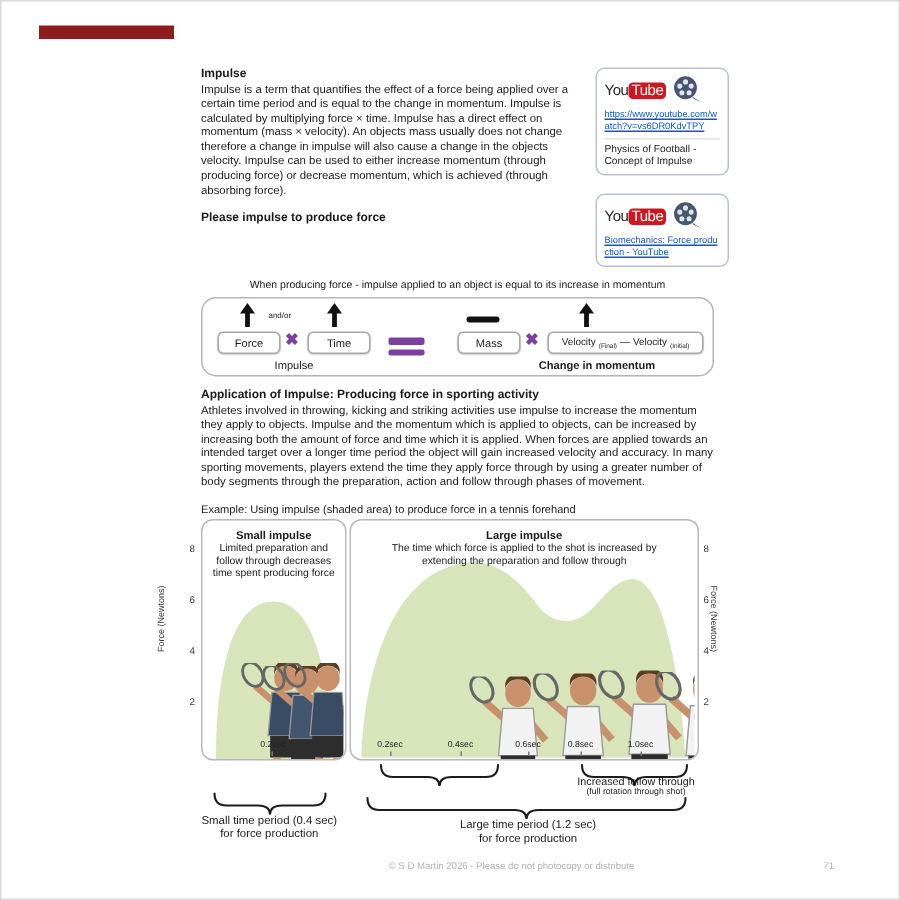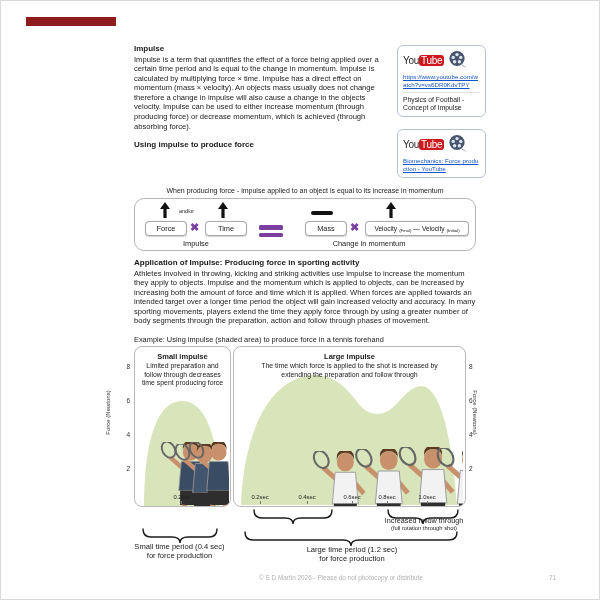--- a/index.html
+++ b/index.html
@@ -118,21 +118,21 @@
   </defs>
 </svg>
 
 <div class="page">
 
   <div class="abs red-bar"></div>
 
   <div class="abs main-col">
     <h1 class="sec-head">Impulse</h1>
     <p class="body-text">Impulse is a term that quantifies the effect of a force being applied over a certain time period and is equal to the change in momentum. Impulse is calculated by multiplying force × time. Impulse has a direct effect on momentum (mass × velocity). An objects mass usually does not change therefore a change in impulse will also cause a change in the objects velocity. Impulse can be used to either increase momentum (through producing force) or decrease momentum, which is achieved (through absorbing force).</p>
-    <h1 class="sec-head">Using impulse to produce force</h1>
+    <h1 class="sec-head">Please impulse to produce force</h1>
   </div>
 
   <div class="abs video-card" id="video-card-1">
     <div class="yt-row">
       <span class="yt-logo"><span class="yt-you">You</span><span class="yt-tube">Tube</span></span>
       <svg width="22" height="20">
           <use href="#sym-reel"></use>
         </svg>
     </div>
     <a class="yt-link">https://www.youtube.com/watch?v=vs6DR0KdvTPY</a>
@@ -175,21 +175,21 @@
     <span class="op-x" style="left:215px;">✖</span>
     <div class="term-box" style="left:230px; width:104px; font-size:6.6px; gap:2px;">
       <span>Velocity</span>
         <span class="vel-sub">(Final)</span>
       <span>—</span>
       <span>Velocity</span>
         <span class="vel-sub">(Initial)</span>
     </div>
 
     <div class="eq-sub-label" style="left:10px; width:102px;">Impulse</div>
-    <div class="eq-sub-label" style="left:152px; width:164px;">Change in momentum</div>
+    <div class="eq-sub-label" style="left:181px; width:164px;font-weight:bold;">Change in momentum</div>
   </div>
 
   <div class="abs app-col">
     <h1 class="sec-head">Application of Impulse: Producing force in sporting activity</h1>
     <p class="body-text">Athletes involved in throwing, kicking and striking activities use impulse to increase the momentum they apply to objects. Impulse and the momentum which is applied to objects, can be increased by increasing both the amount of force and time which it is applied. When forces are applied towards an intended target over a longer time period the object will gain increased velocity and accuracy. In many sporting movements, players extend the time they apply force through by using a greater number of body segments through the preparation, action and follow through phases of movement.</p>
   </div>
   <div class="abs example-line">Example: Using impulse (shaded area) to produce force in a tennis forehand</div>
 
   <div class="abs ylabel ylabel-left">Force (Newtons)</div>
   <span class="ytick ytick-l" style="top:362px;">8</span>

